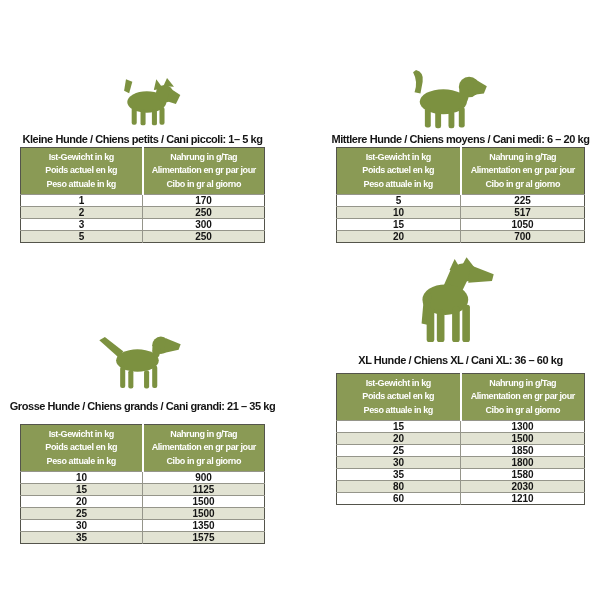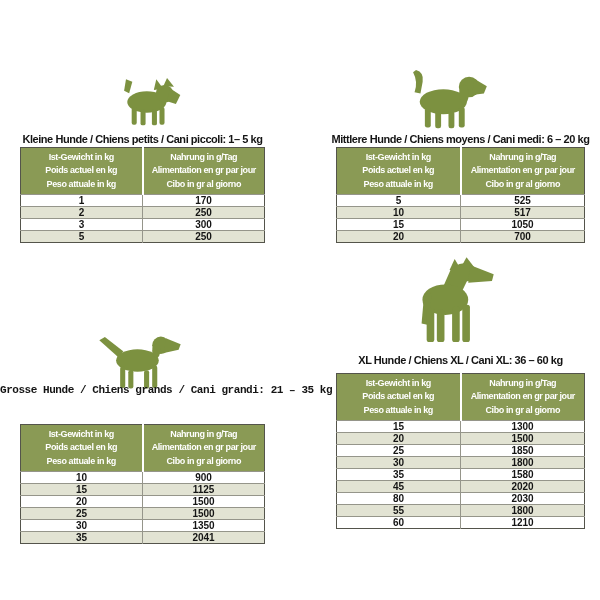--- a/index.html
+++ b/index.html
@@ -33,21 +33,21 @@
   .ftable tbody tr:nth-child(even) td{background:var(--rowalt,#e2e3d3);}
 
   
   #q1-icon{left:117px;top:78px;width:66px;height:48px;}
   #q2-icon{left:406px;top:70px;width:82px;height:59px;}
   #q3-icon{left:99px;top:330px;width:84px;height:60px;}
   #q4-icon{left:408px;top:257px;width:95px;height:87px;}
 
   #q1-title{left:0px;top:133px;width:285px;}
   #q2-title{left:318px;top:133px;width:285px;}
-  #q3-title{left:0px;top:384px;width:285px;font-family:Liberation Mono, monospace;}
+  #q3-title{left:0px;top:400px;width:285px;}
   #q4-title{left:318px;top:354px;width:285px;}
 
   #q1-table{left:20px;top:147px;width:245px;}
   #q2-table{left:336px;top:147px;width:249px;}
   #q3-table{left:20px;top:424px;width:245px;}
   #q4-table{left:336px;top:373px;width:249px;}
 </style>
 </head>
 <body style="--green: #8a9a55; --rowalt: #e2e3d3; --line: #95958a; --outer: #54544b;">
 
@@ -130,21 +130,21 @@
         <th>
           <div>Nahrung in g/Tag</div>
           <div>Alimentation en gr par jour</div>
           <div>Cibo in gr al giorno</div>
         </th>
       </tr>
     </thead>
     <tbody>
       <tr>
         <td>5</td>
-        <td>525</td>
+        <td>225</td>
       </tr>
       <tr>
         <td>10</td>
         <td>517</td>
       </tr>
       <tr>
         <td>15</td>
         <td>1050</td>
       </tr>
       <tr>
@@ -201,21 +201,21 @@
       <tr>
         <td>25</td>
         <td>1500</td>
       </tr>
       <tr>
         <td>30</td>
         <td>1350</td>
       </tr>
       <tr>
         <td>35</td>
-        <td>2041</td>
+        <td>1575</td>
       </tr>
     </tbody>
   </table>
 
 <div class="dog-icon" id="q4-icon">
   <svg viewBox="0 0 112 102" preserveAspectRatio="xMidYMid meet" aria-hidden="true">
     <g class="dogfill" fill="#7c9140">
       <polygon points="55,2 64,17 49,15"></polygon>
       <polygon points="69,0 79,13 63,11"></polygon>
       <ellipse cx="66" cy="18" rx="14" ry="11"></ellipse>
@@ -261,29 +261,21 @@
       </tr>
       <tr>
         <td>30</td>
         <td>1800</td>
       </tr>
       <tr>
         <td>35</td>
         <td>1580</td>
       </tr>
       <tr>
-        <td>45</td>
-        <td>2020</td>
-      </tr>
-      <tr>
         <td>80</td>
         <td>2030</td>
       </tr>
       <tr>
-        <td>55</td>
-        <td>1800</td>
-      </tr>
-      <tr>
         <td>60</td>
         <td>1210</td>
       </tr>
     </tbody>
   </table>
 
 </body></html>

